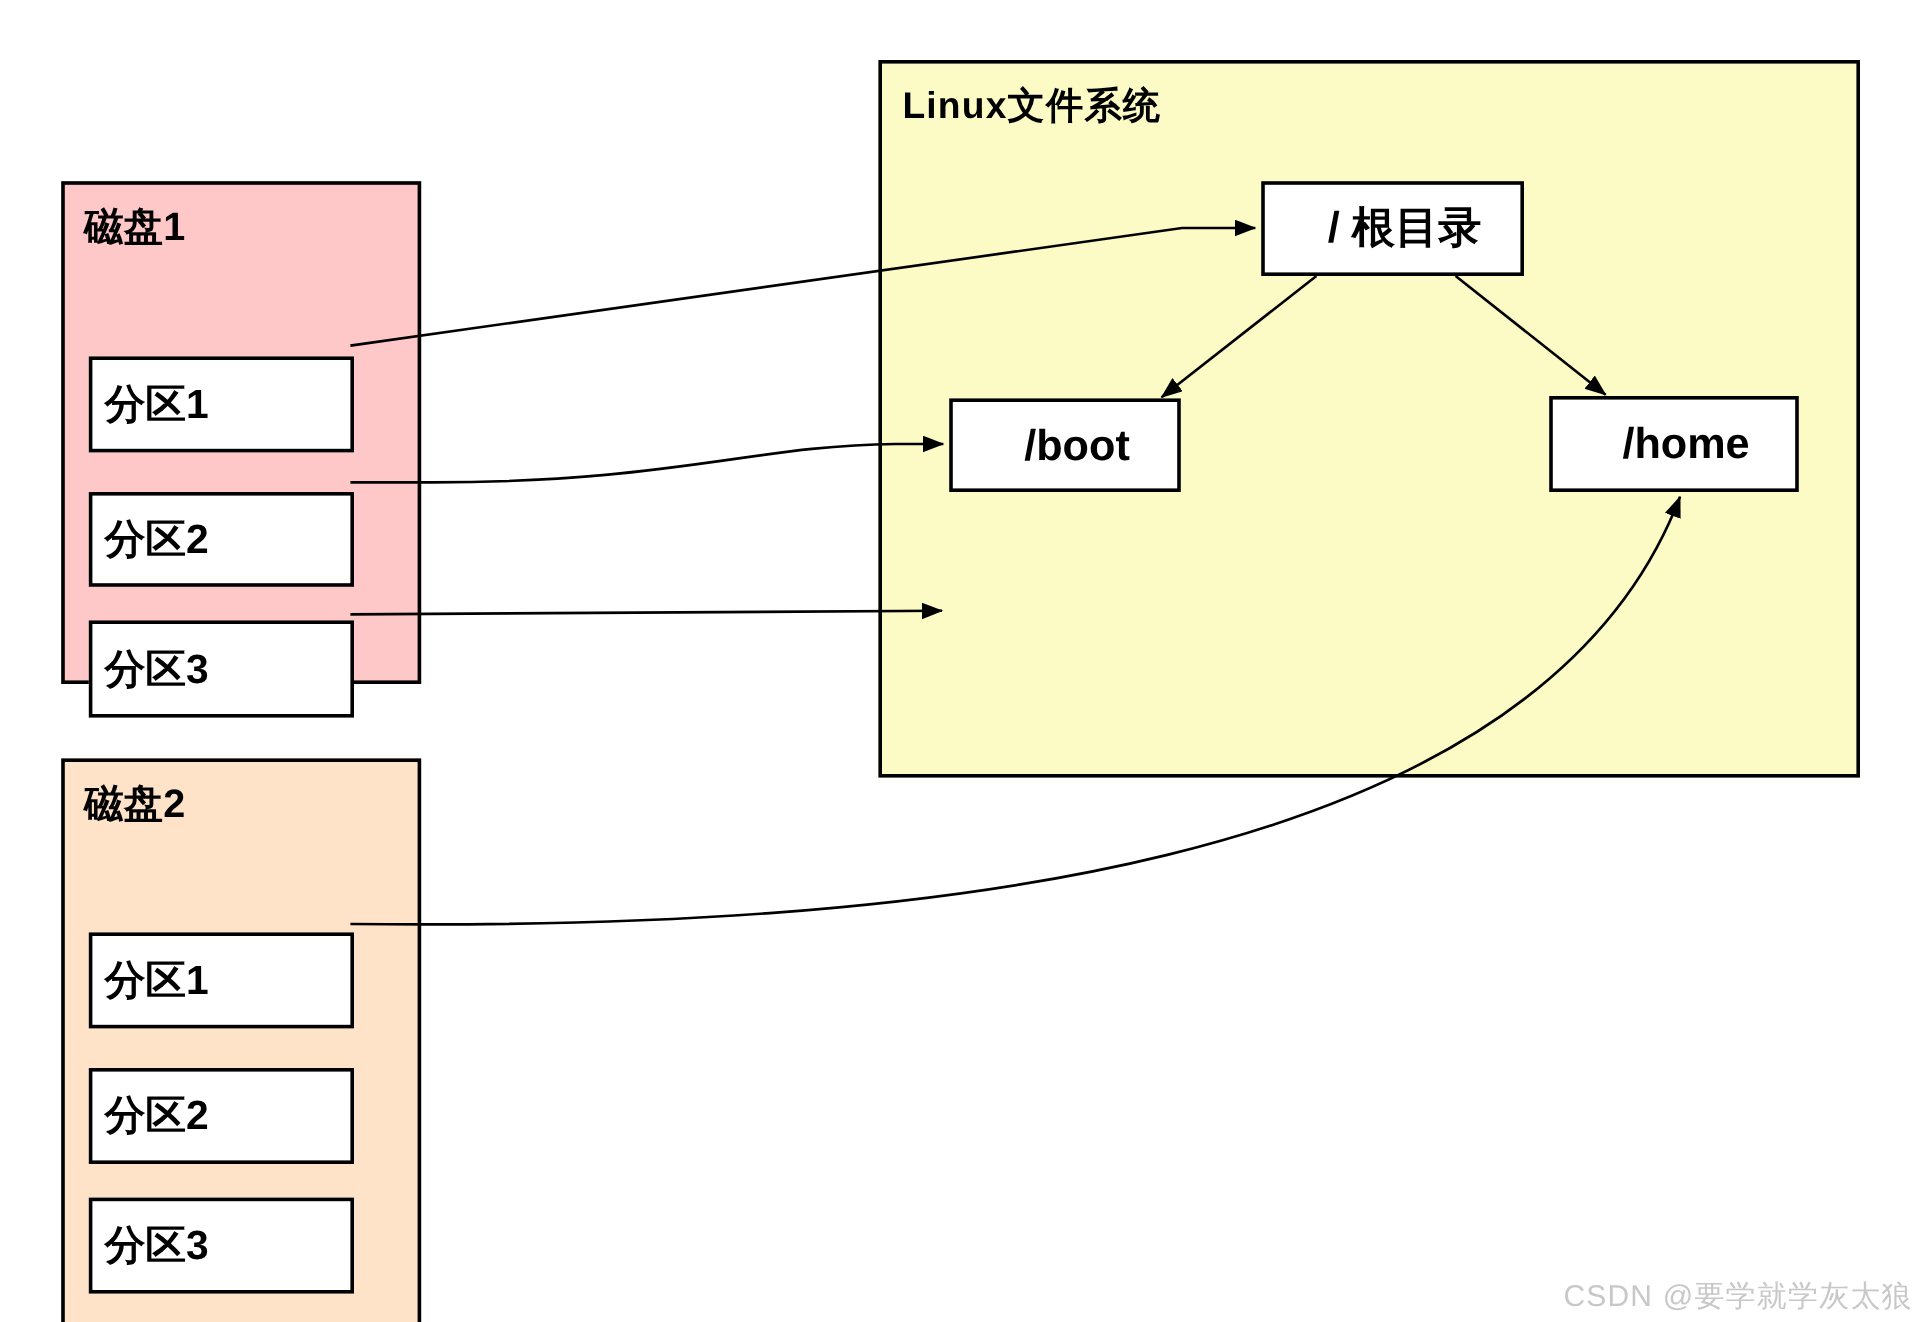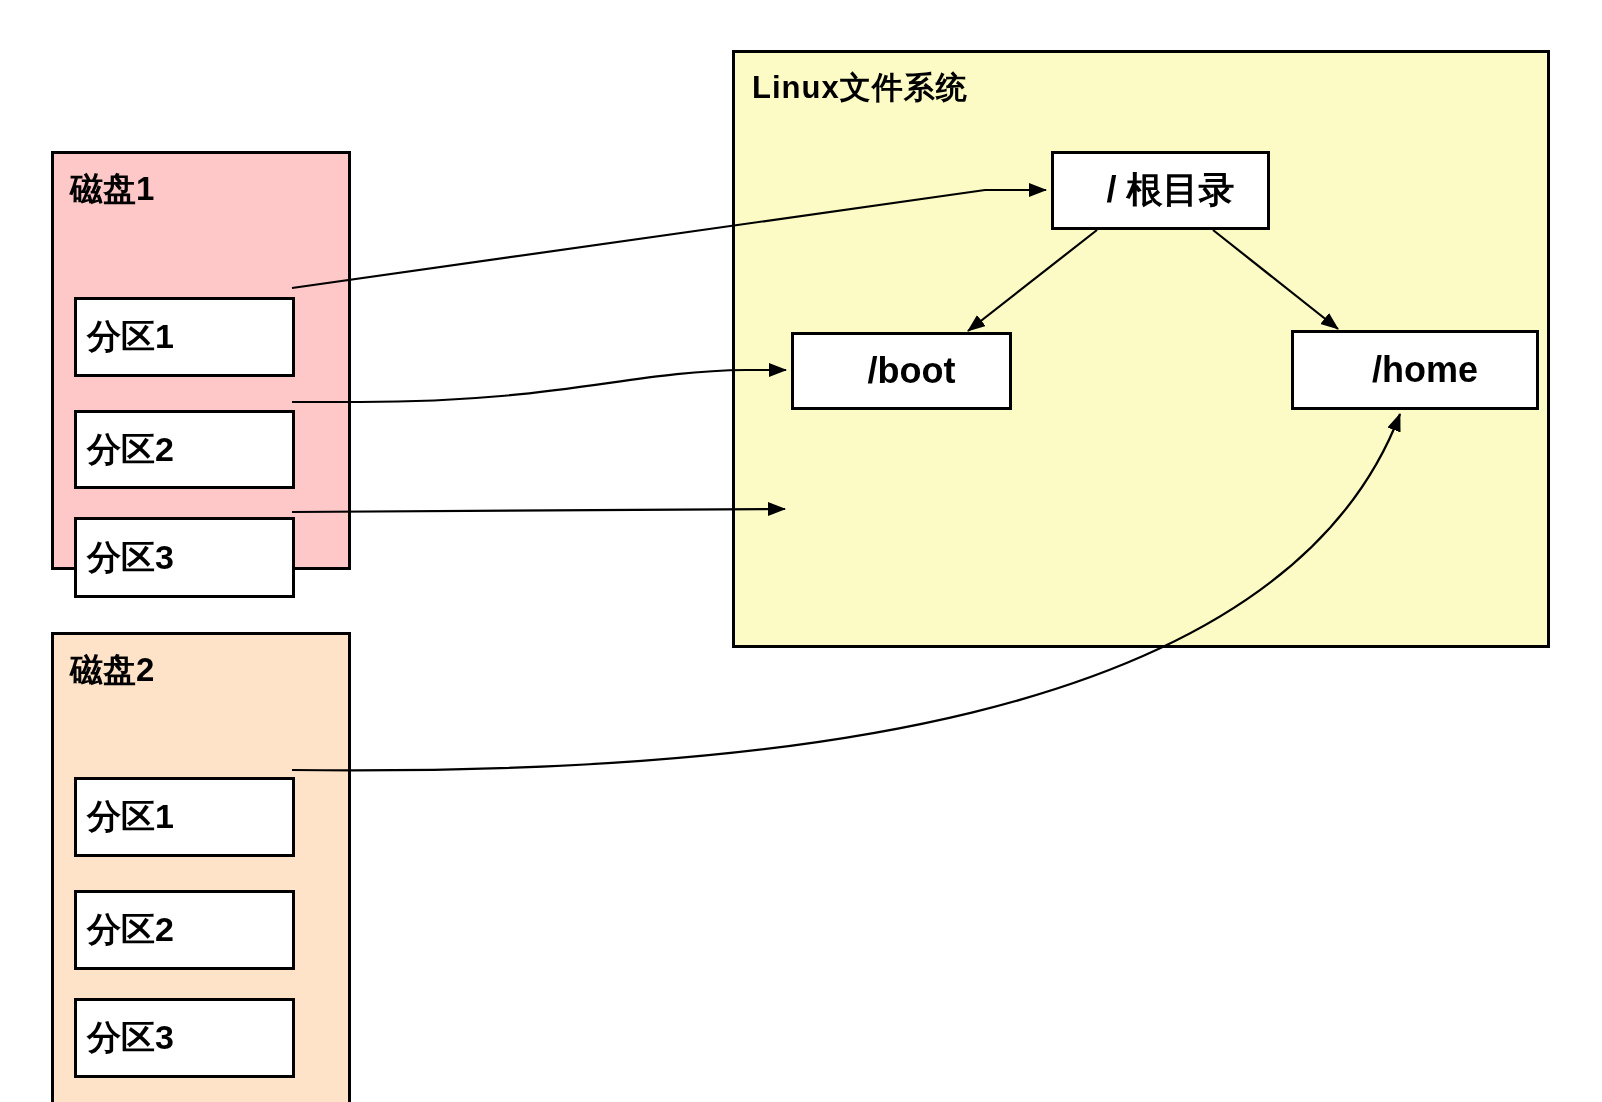--- a/index.html
+++ b/index.html
@@ -22,22 +22,22 @@
     background:var(--fs-bg);border:3px solid var(--line);z-index:1;
   }
   .fs-title{position:absolute;left:17px;top:14px;font-size:31px;letter-spacing:1px;}
   
   .node{
     position:absolute;background:var(--node-bg);border:3px solid var(--line);
     display:flex;align-items:center;justify-content:center;
     font-size:36px;z-index:3;white-space:nowrap;padding-left:20px;
   }
   .node-root{left:1051px;top:151px;width:219px;height:79px;}
-  .node-boot{left:791px;top:332px;width:221px;height:78px;}
-  .node-home{left:1291px;top:330px;width:248px;height:80px;}
+  .node-boot{left:791px;top:332px;width:193px;height:78px;}
+  .node-home{left:1291px;top:330px;width:208px;height:80px;}
   .node-swap{left:790px;top:471px;width:260px;height:79px;}
   
   .disk{position:absolute;border:3px solid var(--line);z-index:1;}
   .disk1{left:51px;top:151px;width:300px;height:419px;background:var(--disk1-bg);text-decoration:underline;}
   .disk2{left:51px;top:632px;width:300px;height:539px;background:var(--disk2-bg);}
   .disk-title{position:absolute;left:16px;top:13px;font-size:33px;}
   .part{
     position:absolute;left:20px;width:221px;height:80px;
     background:var(--node-bg);border:3px solid var(--line);
     display:flex;align-items:center;padding-left:10px;font-size:34px;margin-top:44px;
@@ -89,14 +89,15 @@
     <path class="link" d="M 292 512 L 785 509" marker-end="url(#ah)"></path>
     <path class="link" d="M 1097 230 L 968 331" marker-end="url(#ah)"></path>
     <path class="link" d="M 1213 230 L 1338 329" marker-end="url(#ah)"></path>
     <path class="link" d="M 292 770 C 750 775 1280 730 1400 414" marker-end="url(#ah)"></path>
   </svg>
 
   <div class="node node-root">/ 根目录</div>
   <div class="node node-boot">/boot</div>
   <div class="node node-home">/home</div>
 
+  <div class="watermark">CSDN @要学就学灰太狼</div>
 
 </div>
 
 </body></html>

